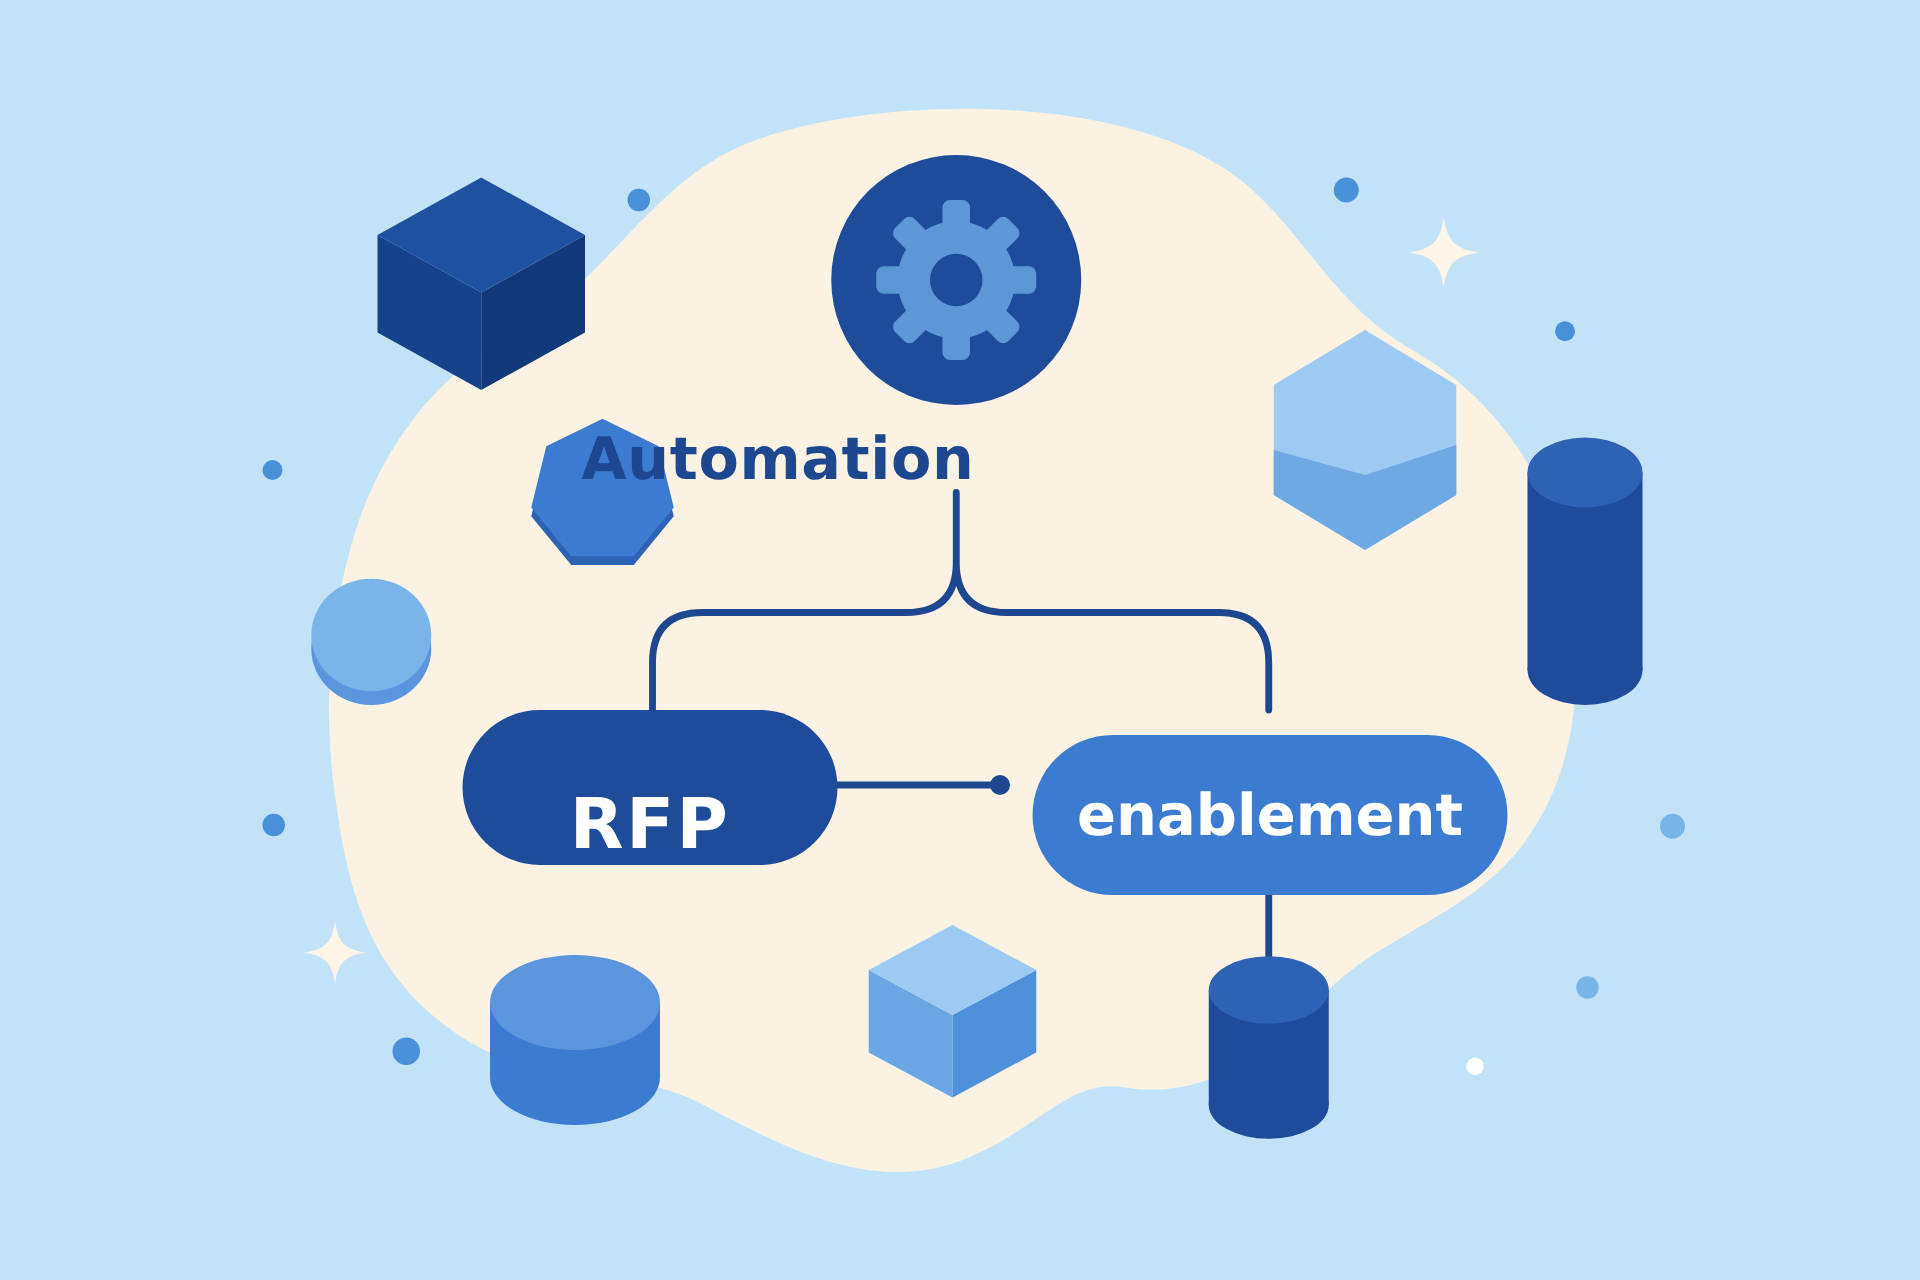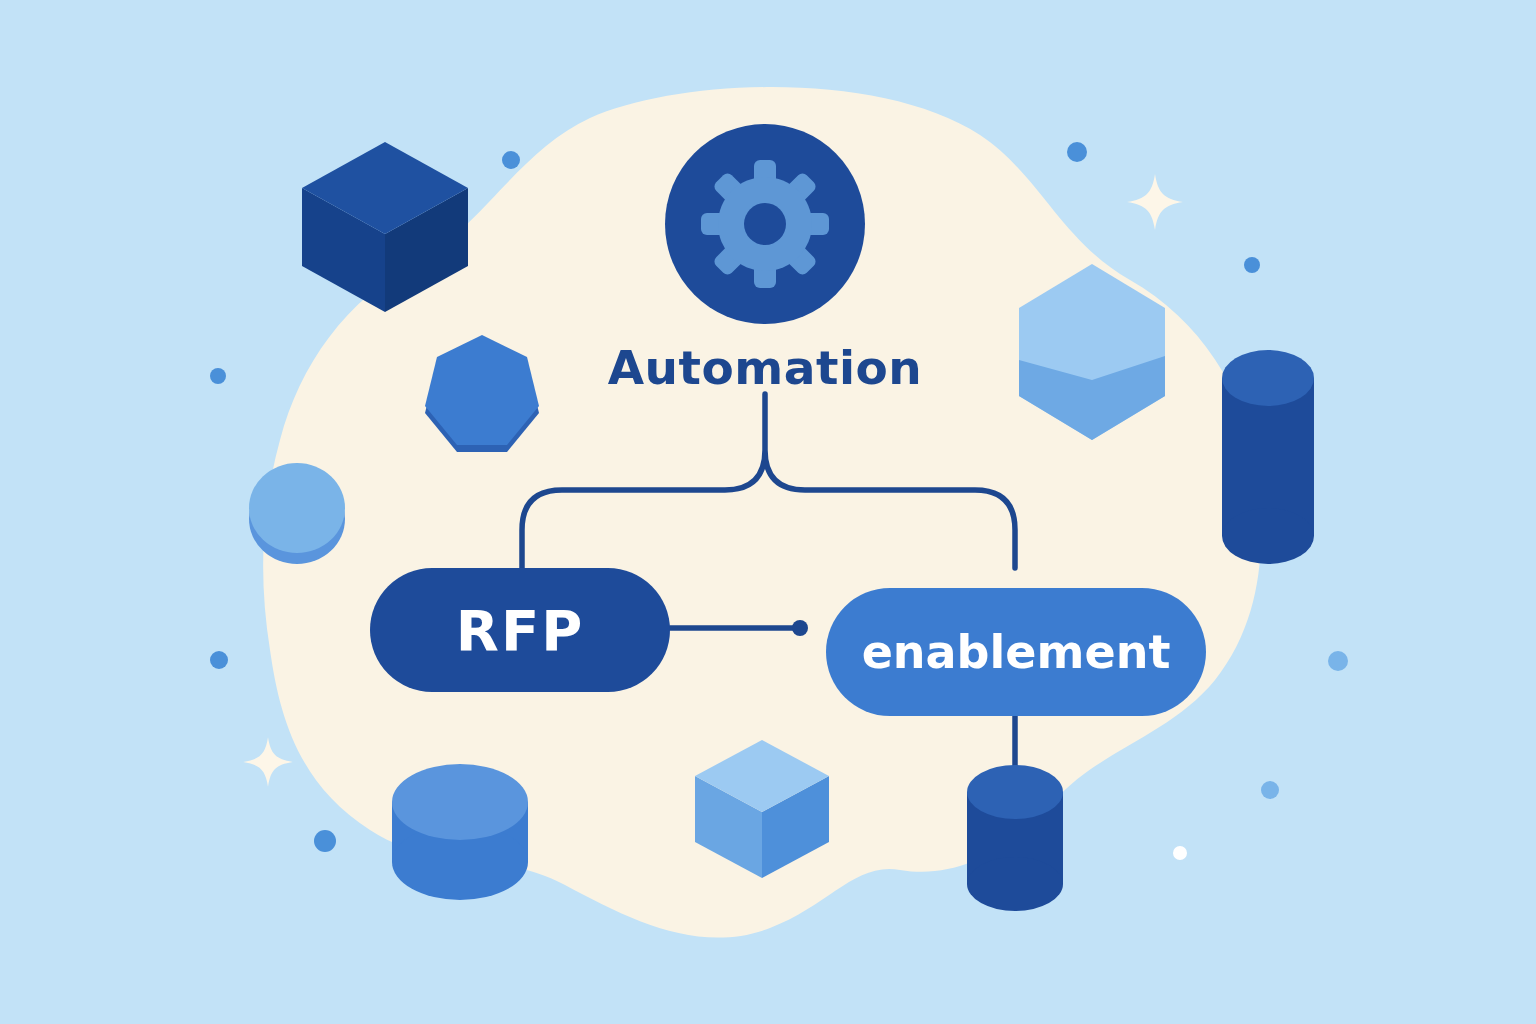--- a/index.html
+++ b/index.html
@@ -30,28 +30,28 @@
   .f-hex-bottom{fill:var(--hex-bottom);}
   .f-gear{fill:var(--gear);}
   .f-conn{fill:var(--connector);}
   .f-star{fill:var(--star);}
   .f-dot{fill:var(--dot-blue);}
   .f-dot-light{fill:var(--dot-light);}
   .f-white{fill:var(--white);}
   .stroke-conn{stroke:var(--connector);stroke-width:5.5;fill:none;stroke-linecap:round;}
   .automation-label{
     position:absolute;left:465px;top:340px;width:600px;height:58px;
-    text-align:center;font-size:47px;font-weight:700;color:var(--text-navy);
+    font-size:47px;font-weight:700;color:var(--text-navy);
     letter-spacing:0.5px;
   }
   .pill{
     position:absolute;display:flex;align-items:center;justify-content:center;
     color:#fff;font-weight:700;border-radius:999px;
   }
-  .pill-rfp{left:370px;top:568px;width:300px;height:124px;background:var(--navy);font-size:56px;letter-spacing:2px;}
+  .pill-rfp{left:370px;top:568px;width:300px;height:124px;background:var(--navy);font-size:56px;letter-spacing:2px;align-items:flex-end;}
   .pill-enablement{left:826px;top:564px;width:380px;height:128px;background:var(--mid-blue);font-size:46px;margin-top:24px;}
 </style>
 </head>
 <body>
 
 <div class="stage">
 
   <svg width="1536" height="1024" viewBox="0 0 1536 1024">
 
     <path class="f-blob" d="M 590,118

